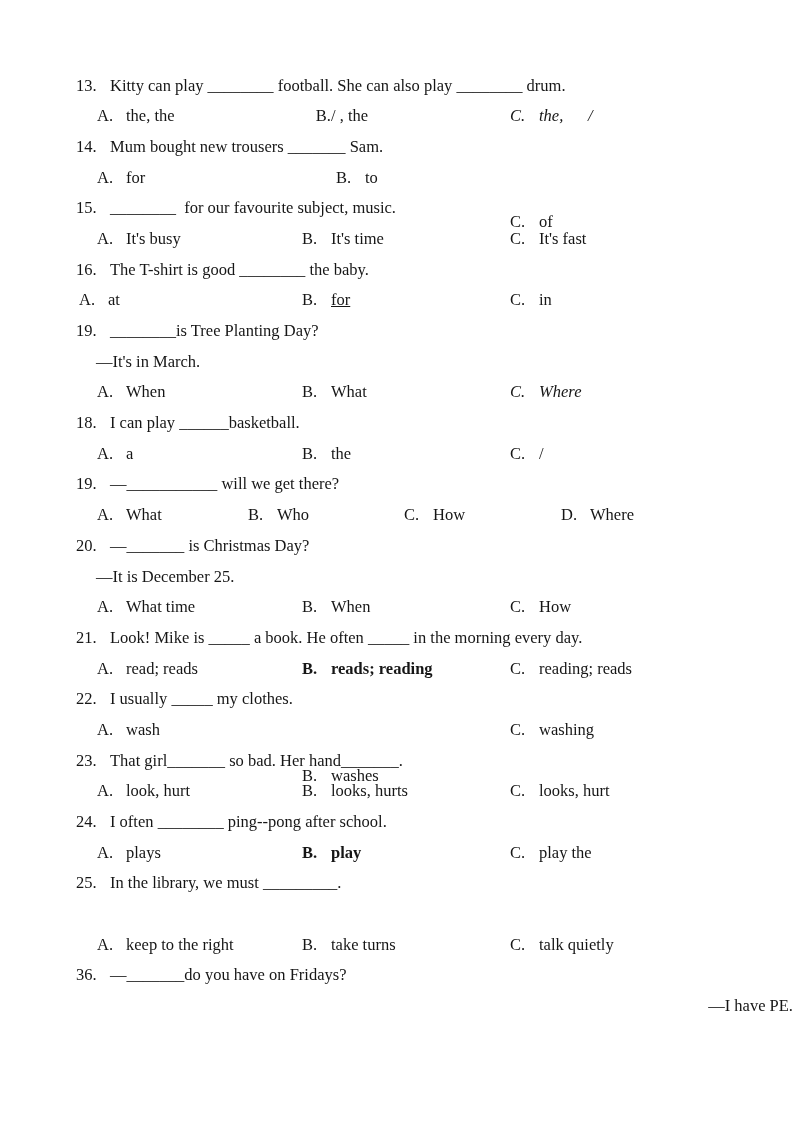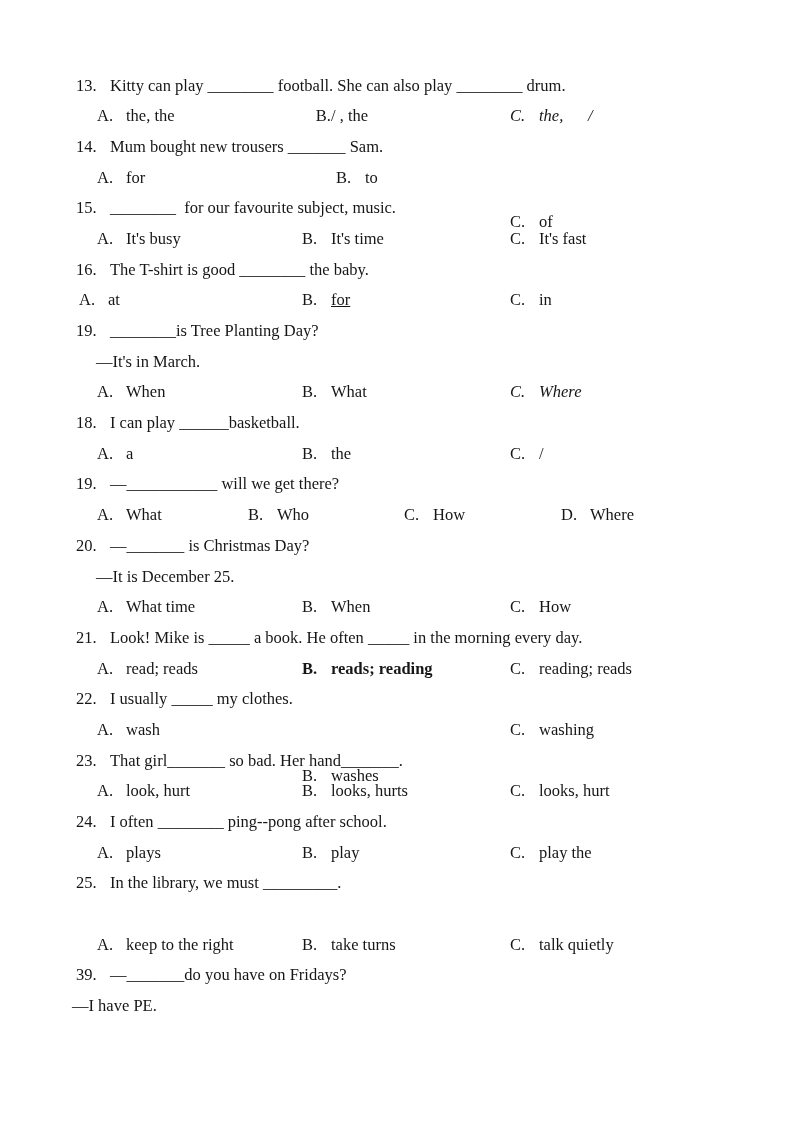--- a/index.html
+++ b/index.html
@@ -17,21 +17,21 @@
   .content { padding-top: 70.5px; }
   .line {
     position: relative;
     height: 30.7px;
     line-height: 30.7px;
     white-space: pre;
   }
   .stem-line { padding-left: 76px; }
   .qnum { display: inline-block; width: 34px; }
   .cont-line { padding-left: 96px; }
-  .cont-line.flush { padding-left: 72px; }
+  .cont-line.flush { padding-left: 72px; text-align: right; }
   .options-row .option { position: absolute; top: 0; white-space: pre; }
   .olabel { display: inline-block; width: 29px; }
 </style>
 </head>
 <body>
 
 <div class="page">
   <div class="content" id="questions-root">
       <div class="question">
         <div class="line stem-line"><span class="qnum">13.</span><span class="qtext">Kitty can play ________ football. She can also play ________ drum.</span></div>
@@ -74,25 +74,25 @@
       <div class="question">
         <div class="line stem-line"><span class="qnum">22.</span><span class="qtext">I usually _____ my clothes.</span></div>
         <div class="line options-row"><span class="option" style="left: 97px;"><span class="olabel">A.</span><span class="otext">wash</span></span><span class="option" style="left: 302px; margin-top: 46px;"><span class="olabel">B.</span><span class="otext">washes</span></span><span class="option" style="left: 510px;"><span class="olabel">C.</span><span class="otext">washing</span></span></div>
       </div>
       <div class="question">
         <div class="line stem-line"><span class="qnum">23.</span><span class="qtext">That girl_______ so bad. Her hand_______.</span></div>
         <div class="line options-row"><span class="option" style="left: 97px;"><span class="olabel">A.</span><span class="otext">look, hurt</span></span><span class="option" style="left: 302px;"><span class="olabel">B.</span><span class="otext">looks, hurts</span></span><span class="option" style="left: 510px;"><span class="olabel">C.</span><span class="otext">looks, hurt</span></span></div>
       </div>
       <div class="question">
         <div class="line stem-line"><span class="qnum">24.</span><span class="qtext">I often ________ ping--pong after school.</span></div>
-        <div class="line options-row"><span class="option" style="left: 97px;"><span class="olabel">A.</span><span class="otext">plays</span></span><span class="option" style="left: 302px;"><span class="olabel">B.</span><span class="otext">play</span></span><span class="option" style="left: 510px;"><span class="olabel">C.</span><span class="otext">play the</span></span></div>
+        <div class="line options-row"><span class="option" style="left: 97px;"><span class="olabel">A.</span><span class="otext">plays</span></span><span class="option" style="left: 302px; font-weight: bold;"><span class="olabel">B.</span><span class="otext">play</span></span><span class="option" style="left: 510px;"><span class="olabel">C.</span><span class="otext">play the</span></span></div>
       </div>
       <div class="question">
         <div class="line stem-line"><span class="qnum">25.</span><span class="qtext">In the library, we must _________.</span></div>
         <div class="line"></div>
         <div class="line options-row"><span class="option" style="left: 97px;"><span class="olabel">A.</span><span class="otext">keep to the right</span></span><span class="option" style="left: 302px;"><span class="olabel">B.</span><span class="otext">take turns</span></span><span class="option" style="left: 510px;"><span class="olabel">C.</span><span class="otext">talk quietly</span></span></div>
       </div>
       <div class="question">
-        <div class="line stem-line"><span class="qnum">39.</span><span class="qtext">—_______do you have on Fridays?</span></div>
+        <div class="line stem-line"><span class="qnum">36.</span><span class="qtext">—_______do you have on Fridays?</span></div>
         <div class="line cont-line flush">—I have PE.</div>
       </div>
     </div>
 </div>
 
 </body></html>

